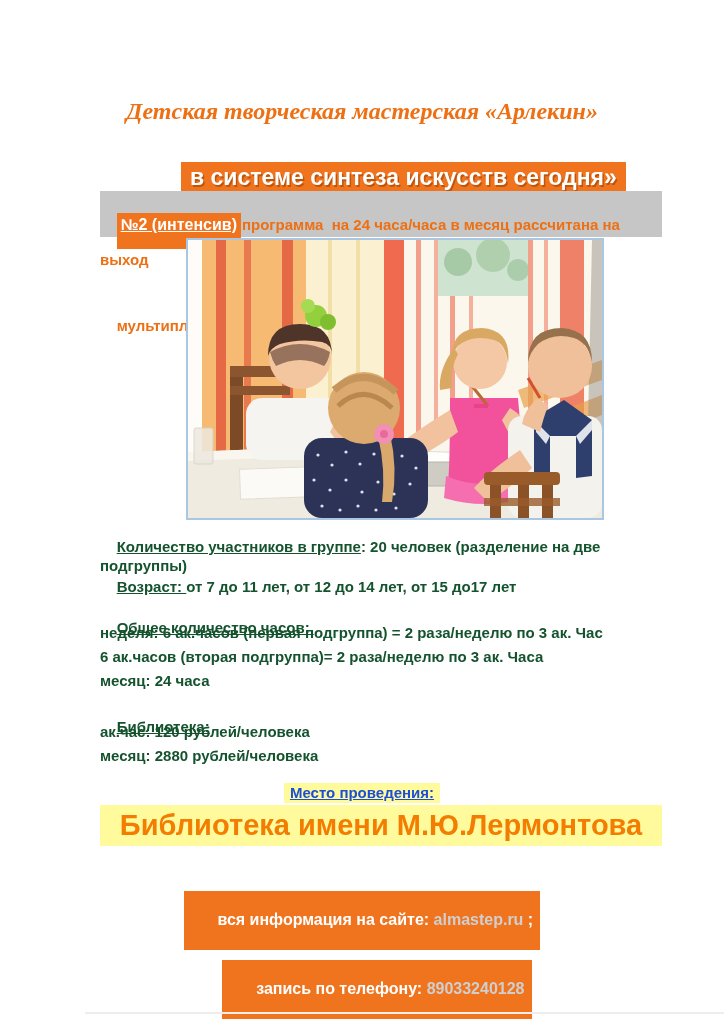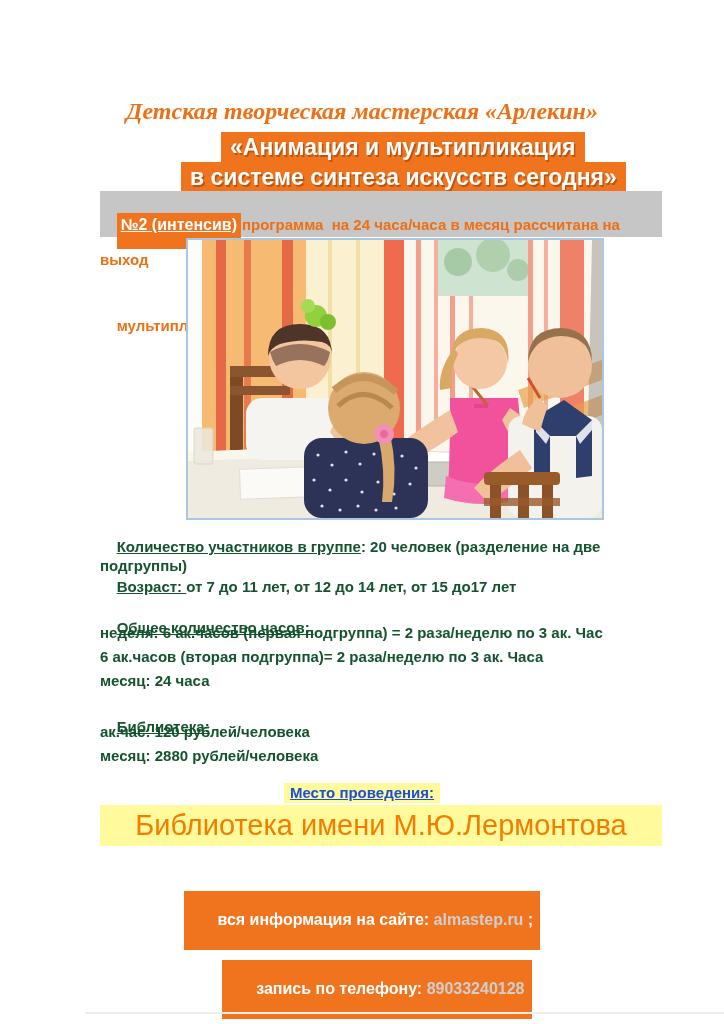--- a/index.html
+++ b/index.html
@@ -50,21 +50,21 @@
   .venue-label{
     display:inline-block;background:#FFFA9C;color:#1d4ed8;
     font-size:15px;font-weight:bold;text-decoration:underline;
     padding:1px 6px 2px 6px;
   }
   .venue-band{
     left:100px;top:805px;width:562px;height:41px;background:#FFFA9C;
     text-align:center;
   }
   .venue-name{
-    font-size:29px;font-weight:normal;color:#F27D00;line-height:41px;
+    font-size:29px;font-weight:bold;color:#F27D00;line-height:41px;
     white-space:nowrap;
   }
   
   .footer-row{left:0;width:724px;text-align:center;}
   .row1{top:891px;}
   .row2{top:960px;padding-left:15px;}
   .footer-line{
     display:inline-block;background:#F0741E;color:#ffffff;
     font-size:16px;font-weight:bold;padding:2px 7px 3px 7px;
     white-space:pre-wrap;
@@ -74,21 +74,20 @@
     left:85px;top:1012px;width:639px;height:2px;background:#EDEDED;
   }
 </style>
 </head>
 <body>
 
 <div id="page">
 
   <div class="abs doc-title">Детская творческая мастерская «Арлекин»</div>
 
-  <div class="abs hl-band band1">«Анимация и мультипликация</div>
   <div class="abs hl-band band2">в системе синтеза искусств сегодня»</div>
 
   <div class="abs gray-band">
     <span class="badge">№2 (интенсив)</span><span>программа  на 24 часа/часа в месяц рассчитана на выход</span>
     <br>
     <span>мультипликационного объекта через 6 месяцев.</span>
   </div>
 
   <div class="abs photo-frame">
     <svg width="414" height="278" viewBox="0 0 414 278" xmlns="http://www.w3.org/2000/svg">

